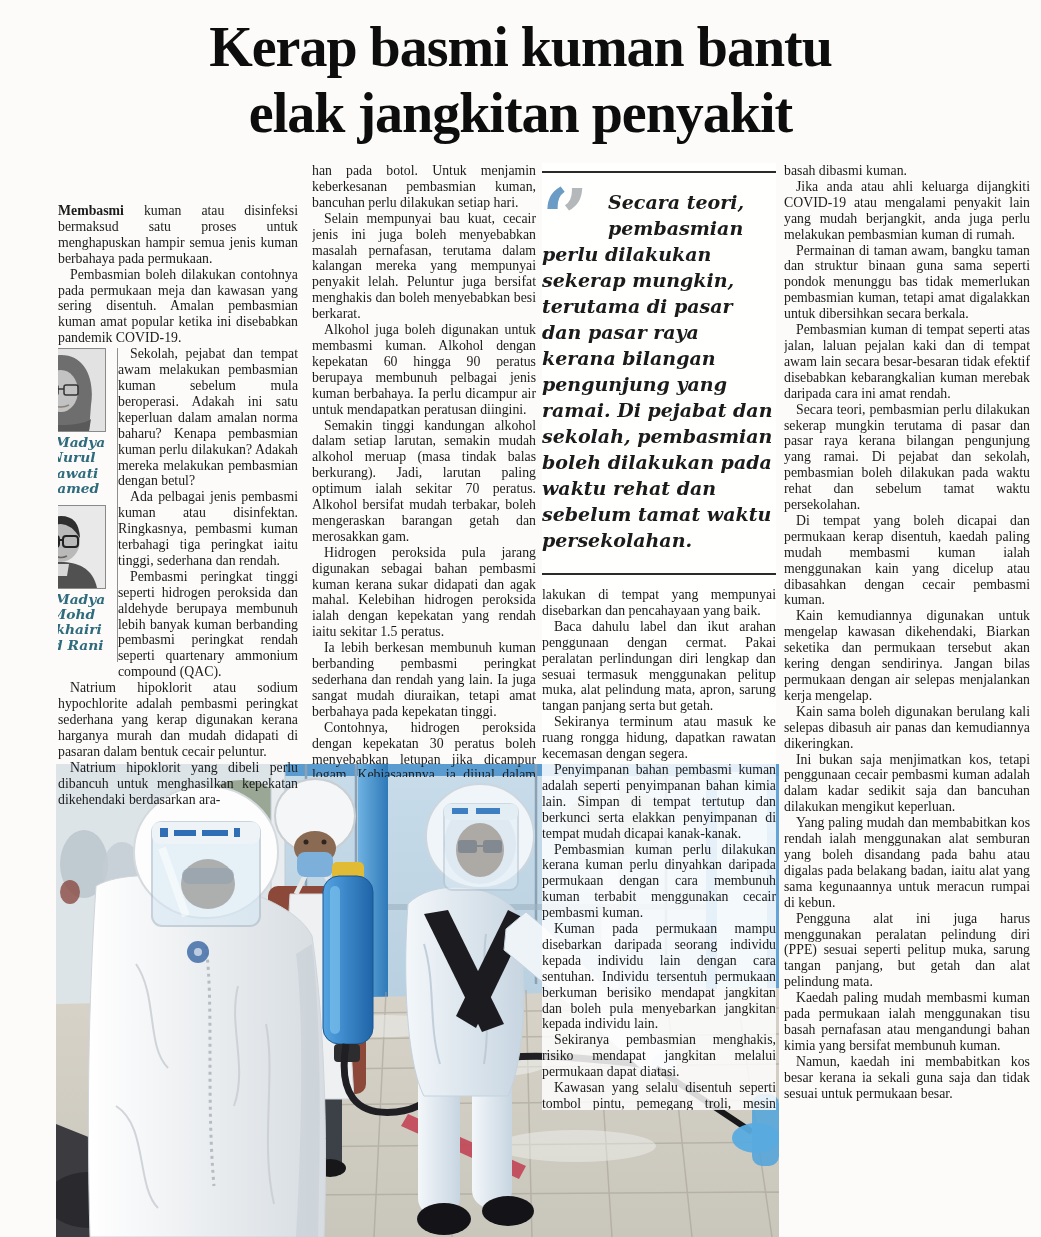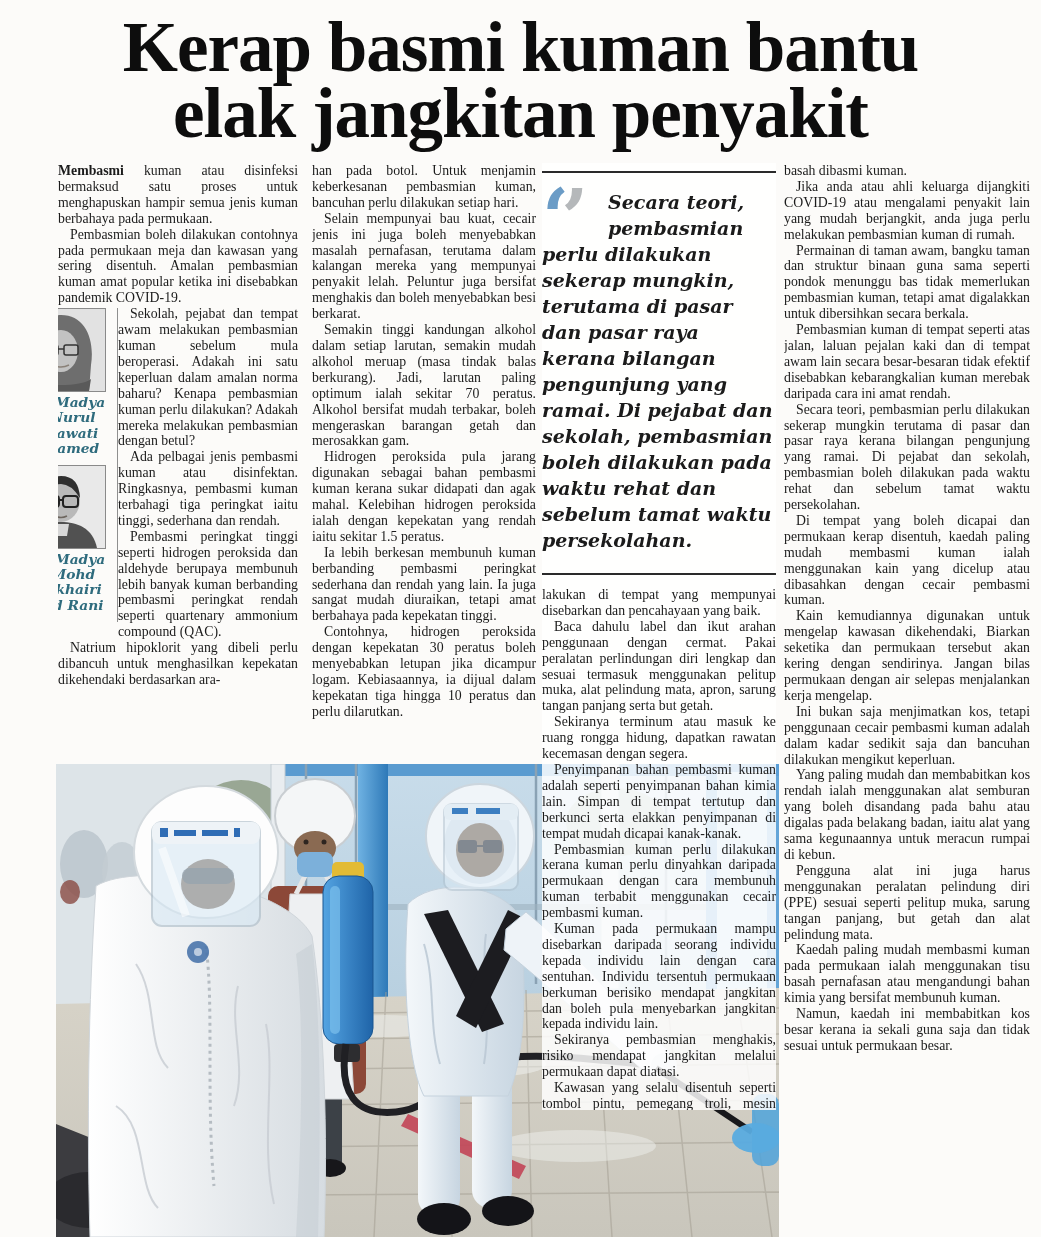--- a/index.html
+++ b/index.html
@@ -1,24 +1,24 @@
 <!DOCTYPE html>
 <html lang="ms"><head>
 <meta charset="utf-8">
 <style>
   html,body{margin:0;padding:0;background:#e9e7e2;}
   #page{position:relative;width:1041px;height:1237px;background:#fcfbf9;overflow:hidden;
         font-family:"Liberation Serif",serif;color:#1b1b1b;}
   .headline{position:absolute;left:0;width:1041px;top:14px;text-align:center;
-        font-weight:bold;color:#0d0d0d;font-size:71px;line-height:66px;letter-spacing:-1px;}
+        font-weight:bold;color:#0d0d0d;font-size:56px;line-height:66px;letter-spacing:-1px;}
   .col{position:absolute;top:163px;font-size:13.8px;line-height:15.9px;text-align:justify;
        overflow:hidden;}
   .col p{margin:0;text-indent:12px;}
   .col p.noindent{text-indent:0;}
-  #col1{left:58px;width:240px;height:601px;}
+  #col1{left:58px;width:240px;height:601px;margin-top:40px;}
   #col2{left:312px;width:224px;height:614px;}
   #col3{left:542px;width:234px;height:947px;background:rgba(255,255,255,0.84);}
   #col4{left:784px;width:246px;height:1072px;}
   .authors{float:left;width:98px;margin-left:-46px;padding-right:7px;margin-top:2px;
        margin-bottom:4px;border-right:1px solid #8f8f8f;text-align:center;}
   .portrait{display:block;margin:0 auto 3px auto;border:1px solid #8a8a8a;background:#ddd;}
   .author-name{font-family:"DejaVu Serif",serif;font-weight:bold;font-style:italic;
        color:#2e6b7d;font-size:13.8px;line-height:15.2px;margin:3px 0 9px 0;text-align:center;}
   .author-name span{display:block;}
   .quote{border-top:2px solid #2a2a2a;border-bottom:2px solid #2a2a2a;margin:8px 0 12px 0;
@@ -233,26 +233,28 @@
       <div class="author-name">
         <span>Prof Madya</span>
         <span>Dr Mohd</span>
         <span>Dzulkhairi</span>
         <span>Mohd Rani</span>
       </div>
     </div>
     <p>Sekolah, pejabat dan tempat awam melakukan pembasmian kuman sebelum mula beroperasi. Adakah ini satu keperluan dalam amalan norma baharu? Kenapa pembasmian kuman perlu dilakukan? Adakah mereka melakukan pembasmian dengan betul?</p>
     <p>Ada pelbagai jenis pembasmi kuman atau disinfektan. Ringkasnya, pembasmi kuman terbahagi tiga peringkat iaitu tinggi, sederhana dan rendah.</p>
     <p>Pembasmi peringkat tinggi seperti hidrogen peroksida dan aldehyde berupaya membunuh lebih banyak kuman berbanding pembasmi peringkat rendah seperti quartenary ammonium compound (QAC).</p>
+    <p>Natrium hipoklorit atau sodium hypochlorite adalah pembasmi peringkat sederhana yang kerap digunakan kerana harganya murah dan mudah didapati di pasaran dalam bentuk cecair peluntur.</p>
     <p>Natrium hipoklorit yang dibeli perlu dibancuh untuk menghasilkan kepekatan dikehendaki berdasarkan ara-</p>
   </div>
 
   <div class="col" id="col2">
     <p class="noindent">han pada botol. Untuk menjamin keberkesanan pembasmian kuman, bancuhan perlu dilakukan setiap hari.</p>
     <p>Selain mempunyai bau kuat, cecair jenis ini juga boleh menyebabkan masalah pernafasan, terutama dalam kalangan mereka yang mempunyai penyakit lelah. Peluntur juga bersifat menghakis dan boleh menyebabkan besi berkarat.</p>
+    <p>Alkohol juga boleh digunakan untuk membasmi kuman. Alkohol dengan kepekatan 60 hingga 90 peratus berupaya membunuh pelbagai jenis kuman berbahaya. Ia perlu dicampur air untuk mendapatkan peratusan diingini.</p>
     <p>Semakin tinggi kandungan alkohol dalam setiap larutan, semakin mudah alkohol meruap (masa tindak balas berkurang). Jadi, larutan paling optimum ialah sekitar 70 peratus. Alkohol bersifat mudah terbakar, boleh mengeraskan barangan getah dan merosakkan gam.</p>
     <p>Hidrogen peroksida pula jarang digunakan sebagai bahan pembasmi kuman kerana sukar didapati dan agak mahal. Kelebihan hidrogen peroksida ialah dengan kepekatan yang rendah iaitu sekitar 1.5 peratus.</p>
     <p>Ia lebih berkesan membunuh kuman berbanding pembasmi peringkat sederhana dan rendah yang lain. Ia juga sangat mudah diuraikan, tetapi amat berbahaya pada kepekatan tinggi.</p>
     <p>Contohnya, hidrogen peroksida dengan kepekatan 30 peratus boleh menyebabkan letupan jika dicampur logam. Kebiasaannya, ia dijual dalam kepekatan tiga hingga 10 peratus dan perlu dilarutkan.</p>
 
   </div>
 
   <div class="col" id="col3">
     <div class="quote">
       <span class="qmarks"><span class="q1">‘</span><span class="q2">’</span></span>
@@ -270,20 +272,21 @@
   </div>
 
   <div class="col" id="col4">
     <p class="noindent">basah dibasmi kuman.</p>
     <p>Jika anda atau ahli keluarga dijangkiti COVID-19 atau mengalami penyakit lain yang mudah berjangkit, anda juga perlu melakukan pembasmian kuman di rumah.</p>
     <p>Permainan di taman awam, bangku taman dan struktur binaan guna sama seperti pondok menunggu bas tidak memerlukan pembasmian kuman, tetapi amat digalakkan untuk dibersihkan secara berkala.</p>
     <p>Pembasmian kuman di tempat seperti atas jalan, laluan pejalan kaki dan di tempat awam lain secara besar-besaran tidak efektif disebabkan kebarangkalian kuman merebak daripada cara ini amat rendah.</p>
     <p>Secara teori, pembasmian perlu dilakukan sekerap mungkin terutama di pasar dan pasar raya kerana bilangan pengunjung yang ramai. Di pejabat dan sekolah, pembasmian boleh dilakukan pada waktu rehat dan sebelum tamat waktu persekolahan.</p>
     <p>Di tempat yang boleh dicapai dan permukaan kerap disentuh, kaedah paling mudah membasmi kuman ialah menggunakan kain yang dicelup atau dibasahkan dengan cecair pembasmi kuman.</p>
     <p>Kain kemudiannya digunakan untuk mengelap kawasan dikehendaki, Biarkan seketika dan permukaan tersebut akan kering dengan sendirinya. Jangan bilas permukaan dengan air selepas menjalankan kerja mengelap.</p>
+    <p>Kain sama boleh digunakan berulang kali selepas dibasuh air panas dan kemudiannya dikeringkan.</p>
     <p>Ini bukan saja menjimatkan kos, tetapi penggunaan cecair pembasmi kuman adalah dalam kadar sedikit saja dan bancuhan dilakukan mengikut keperluan.</p>
     <p>Yang paling mudah dan membabitkan kos rendah ialah menggunakan alat semburan yang boleh disandang pada bahu atau digalas pada belakang badan, iaitu alat yang sama kegunaannya untuk meracun rumpai di kebun.</p>
     <p>Pengguna alat ini juga harus menggunakan peralatan pelindung diri (PPE) sesuai seperti pelitup muka, sarung tangan panjang, but getah dan alat pelindung mata.</p>
     <p>Kaedah paling mudah membasmi kuman pada permukaan ialah menggunakan tisu basah pernafasan atau mengandungi bahan kimia yang bersifat membunuh kuman.</p>
     <p>Namun, kaedah ini membabitkan kos besar kerana ia sekali guna saja dan tidak sesuai untuk permukaan besar.</p>
 
   </div>
 
 </div>
 

